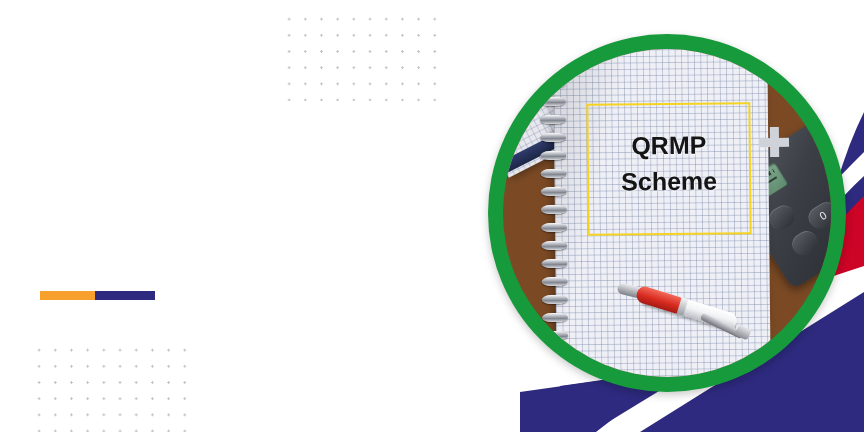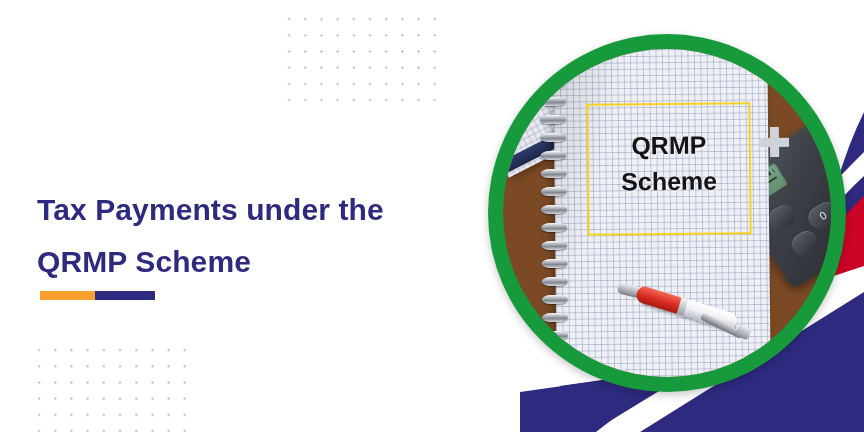--- a/index.html
+++ b/index.html
@@ -298,22 +298,20 @@
       <path d="M730 310 L864 266 L864 292 L640 432 L596 432 Z" fill="#ffffff"></path>
 
       <path d="M548 432 L560 386 L700 366 L592 432 Z" fill="#2e2a7f"></path>
       <path d="M520 432 L520 392 L676 370 L596 432 Z" fill="#2e2a7f"></path>
     </svg>
   </div>
 
   <div class="dots dots-top"></div>
   <div class="dots dots-bottom"></div>
 
-  <div class="headline">Tax Payments under the
-QRMP Scheme</div>
   <div class="accent-bar">
     <span class="seg-orange"></span>
     <span class="seg-navy"></span>
   </div>
 
   <div class="circle-wrap">
     <div class="ring"></div>
     <div class="photo">
 
       <div class="wood"></div>

